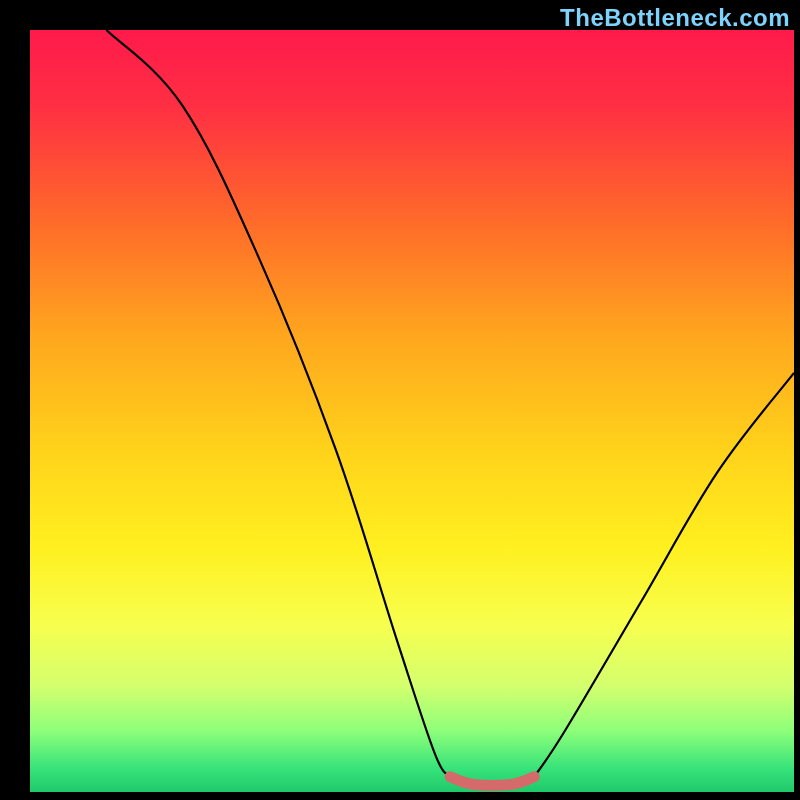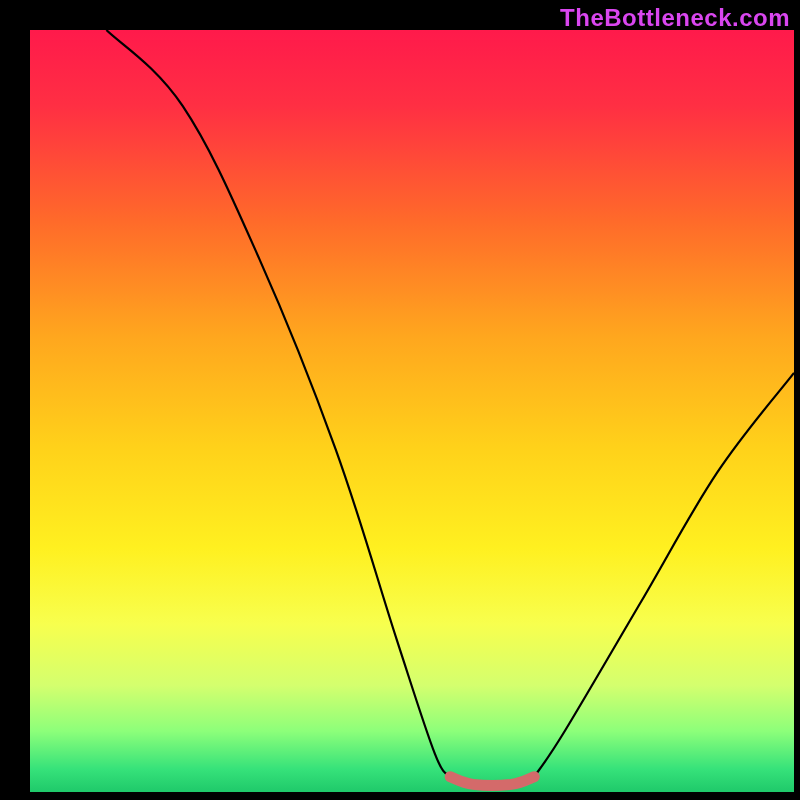--- a/index.html
+++ b/index.html
@@ -14,21 +14,21 @@
   .frame {
     position: relative;
     width: 800px;
     height: 800px;
     background: #000;
   }
   .watermark {
     position: absolute;
     top: 4px;
     right: 10px;
-    color: #d946ef;
+    color: #7dd3fc;
     font-size: 24px;
     font-weight: 600;
     letter-spacing: 0.5px;
     z-index: 5;
   }
   svg {
     display: block;
   }
 </style>
 </head>

